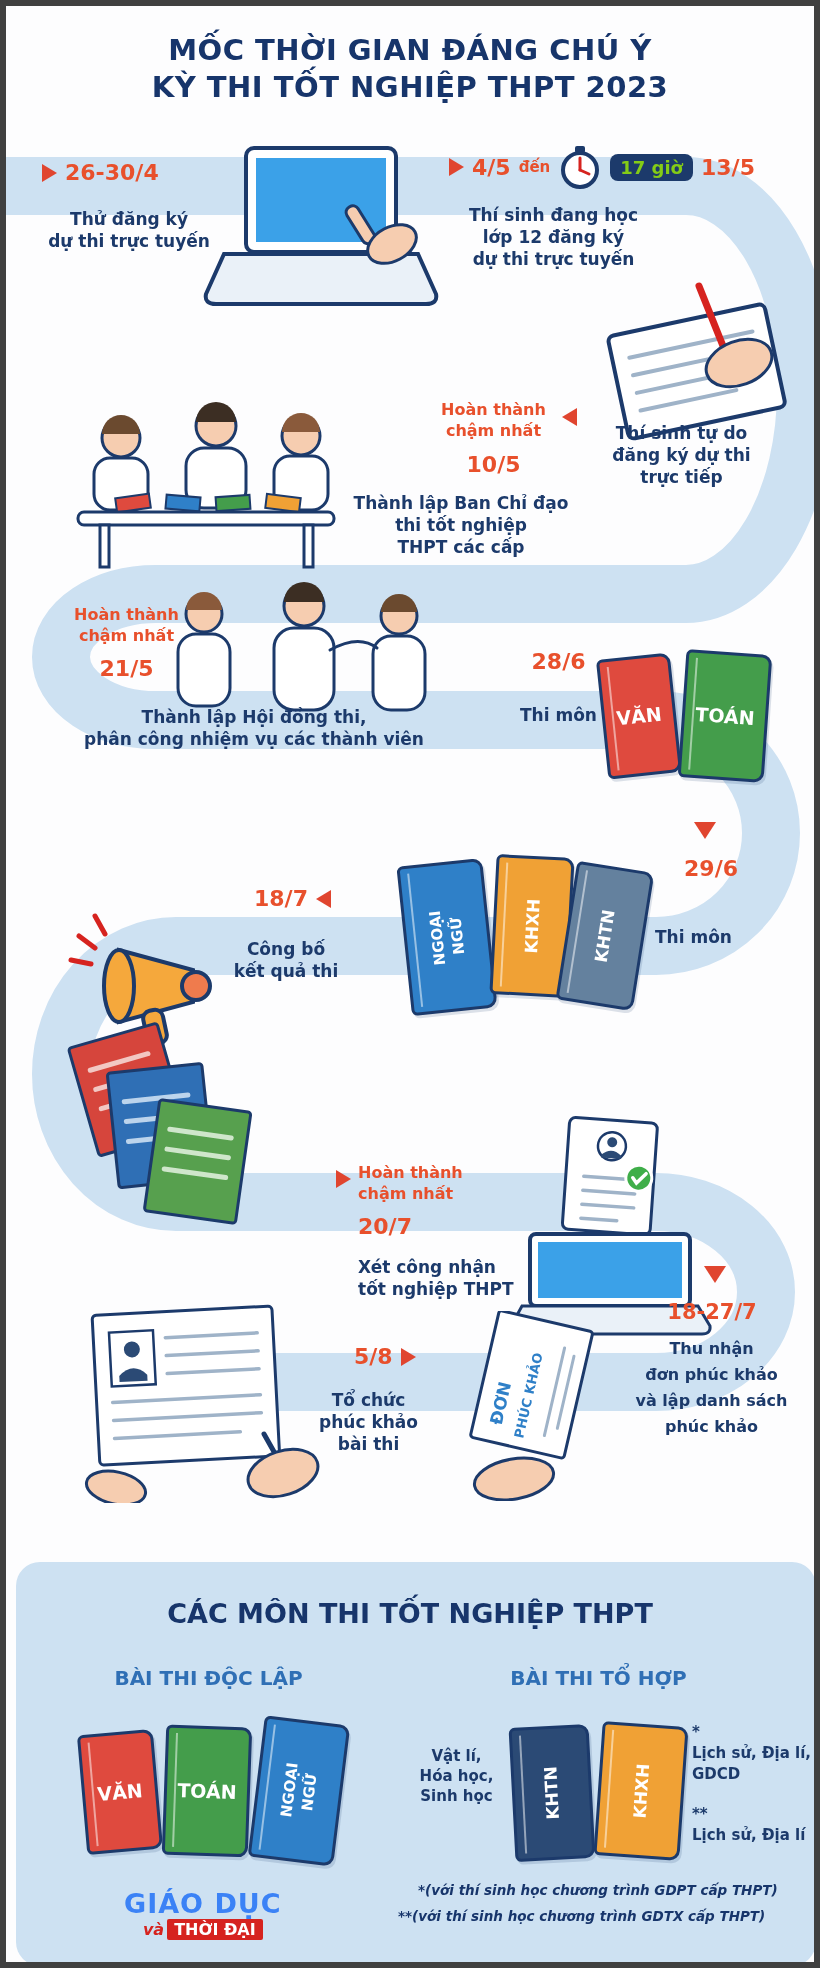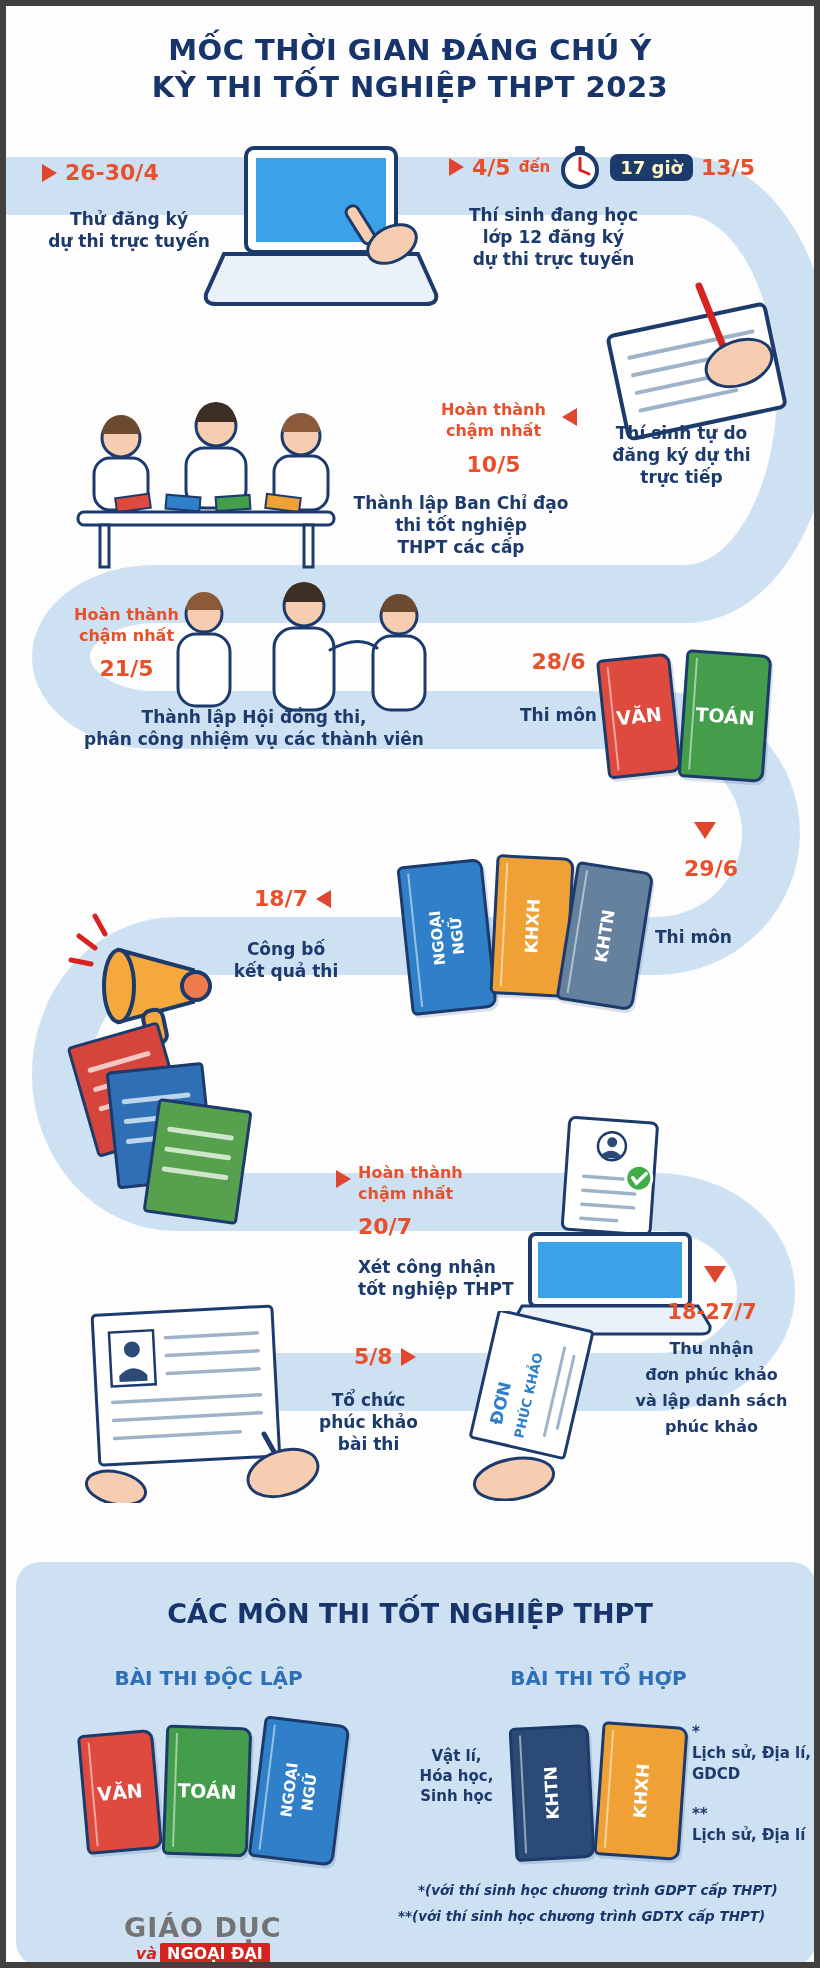--- a/index.html
+++ b/index.html
@@ -12,33 +12,33 @@
   .den { color:#e8502c; font-weight:bold; font-size:15px; }
   .date-row { position:absolute; display:flex; align-items:center; gap:8px; }
   .olabel { position:absolute; color:#e8502c; font-weight:bold; font-size:16px; line-height:21px; white-space:pre-line; }
   .odate { position:absolute; color:#e8502c; font-weight:bold; font-size:22px; }
   .desc { position:absolute; color:#1c3a6b; font-weight:bold; font-size:17px; line-height:22px; white-space:pre-line; }
   .center { text-align:center; }
   .sm { font-size:16px; line-height:26px; }
   .tri-right { display:inline-block; width:0; height:0; border-top:9px solid transparent; border-bottom:9px solid transparent; border-left:15px solid #e0452f; }
   .tri-left  { display:inline-block; width:0; height:0; border-top:9px solid transparent; border-bottom:9px solid transparent; border-right:15px solid #e0452f; }
   .tri-down  { position:absolute; width:0; height:0; border-left:11px solid transparent; border-right:11px solid transparent; border-top:17px solid #e0452f; }
-  .pill { background:#1c3a6b; color:#fef9c3; font-weight:bold; font-size:18px; padding:3px 10px; border-radius:8px; white-space:nowrap; }
+  .pill { background:#1c3a6b; color:#84cc16; font-weight:bold; font-size:18px; padding:3px 10px; border-radius:8px; white-space:nowrap; }
   .book { position:absolute; border:3px solid #1c3a6b; border-radius:6px 10px 10px 6px; display:flex; align-items:center; justify-content:center; box-shadow:2px 3px 0 rgba(28,58,107,.15); }
   .book::before { content:""; position:absolute; left:7px; top:5px; bottom:5px; width:2px; background:rgba(255,255,255,.5); }
   .book-label { color:#fff; font-weight:bold; font-size:19px; text-align:center; white-space:pre-line; line-height:20px; }
   .book-label.v { transform:rotate(-90deg); }
   .panel { position:absolute; left:10px; top:1556px; width:800px; height:404px; background:#cde1f2; border-radius:24px; }
   .panel-heading { position:absolute; top:1592px; left:0; width:100%; text-align:center; color:#17356b; font-weight:bold; font-size:27px; }
   .group-title { position:absolute; color:#2f6fb5; font-weight:bold; font-size:20px; text-align:center; }
   .note { position:absolute; color:#1c3a6b; font-weight:bold; font-size:15px; line-height:20px; white-space:pre-line; text-align:center; }
   .star-note { position:absolute; color:#1c3a6b; font-weight:bold; font-size:15px; line-height:21px; white-space:pre-line; }
   .footnote { position:absolute; color:#17356b; font-style:italic; font-weight:bold; font-size:13.5px; }
   .logo { position:absolute; left:118px; top:1884px; text-align:center; }
-  .logo-l1 { color:#737373; font-weight:bold; font-size:27px; letter-spacing:1px; line-height:28px;margin-top:24px; }
+  .logo-l1 { color:#3b82f6; font-weight:bold; font-size:27px; letter-spacing:1px; line-height:28px; }
   .logo-l2 { display:flex; align-items:center; justify-content:center; gap:3px; margin-top:1px; }
   .logo-va { color:#d6231f; font-weight:bold; font-style:italic; font-size:16px; }
   .logo-td { background:#d6231f; color:#fff; font-weight:bold; font-size:16px; padding:1px 7px; border-radius:2px; }
 </style>
 </head>
 <body>
 
 <div id="canvas">
 
   <svg id="path-svg" width="820" height="1968" viewBox="0 0 820 1968">
@@ -325,17 +325,17 @@
   <div class="star-note" style="left:686px;top:1798px;width:130px">**
 Lịch sử, Địa lí</div>
 
   <div class="footnote" style="left:412px;top:1876px;width:400px">*(với thí sinh học chương trình GDPT cấp THPT)</div>
   <div class="footnote" style="left:392px;top:1902px;width:400px">**(với thí sinh học chương trình GDTX cấp THPT)</div>
 
   <div class="logo">
     <div class="logo-l1">GIÁO DỤC</div>
     <div class="logo-l2">
       <span class="logo-va">và</span>
-      <span class="logo-td">NGOẠI ĐẠI</span>
+      <span class="logo-td">THỜI ĐẠI</span>
     </div>
   </div>
 
 </div>
 
 </body></html>

